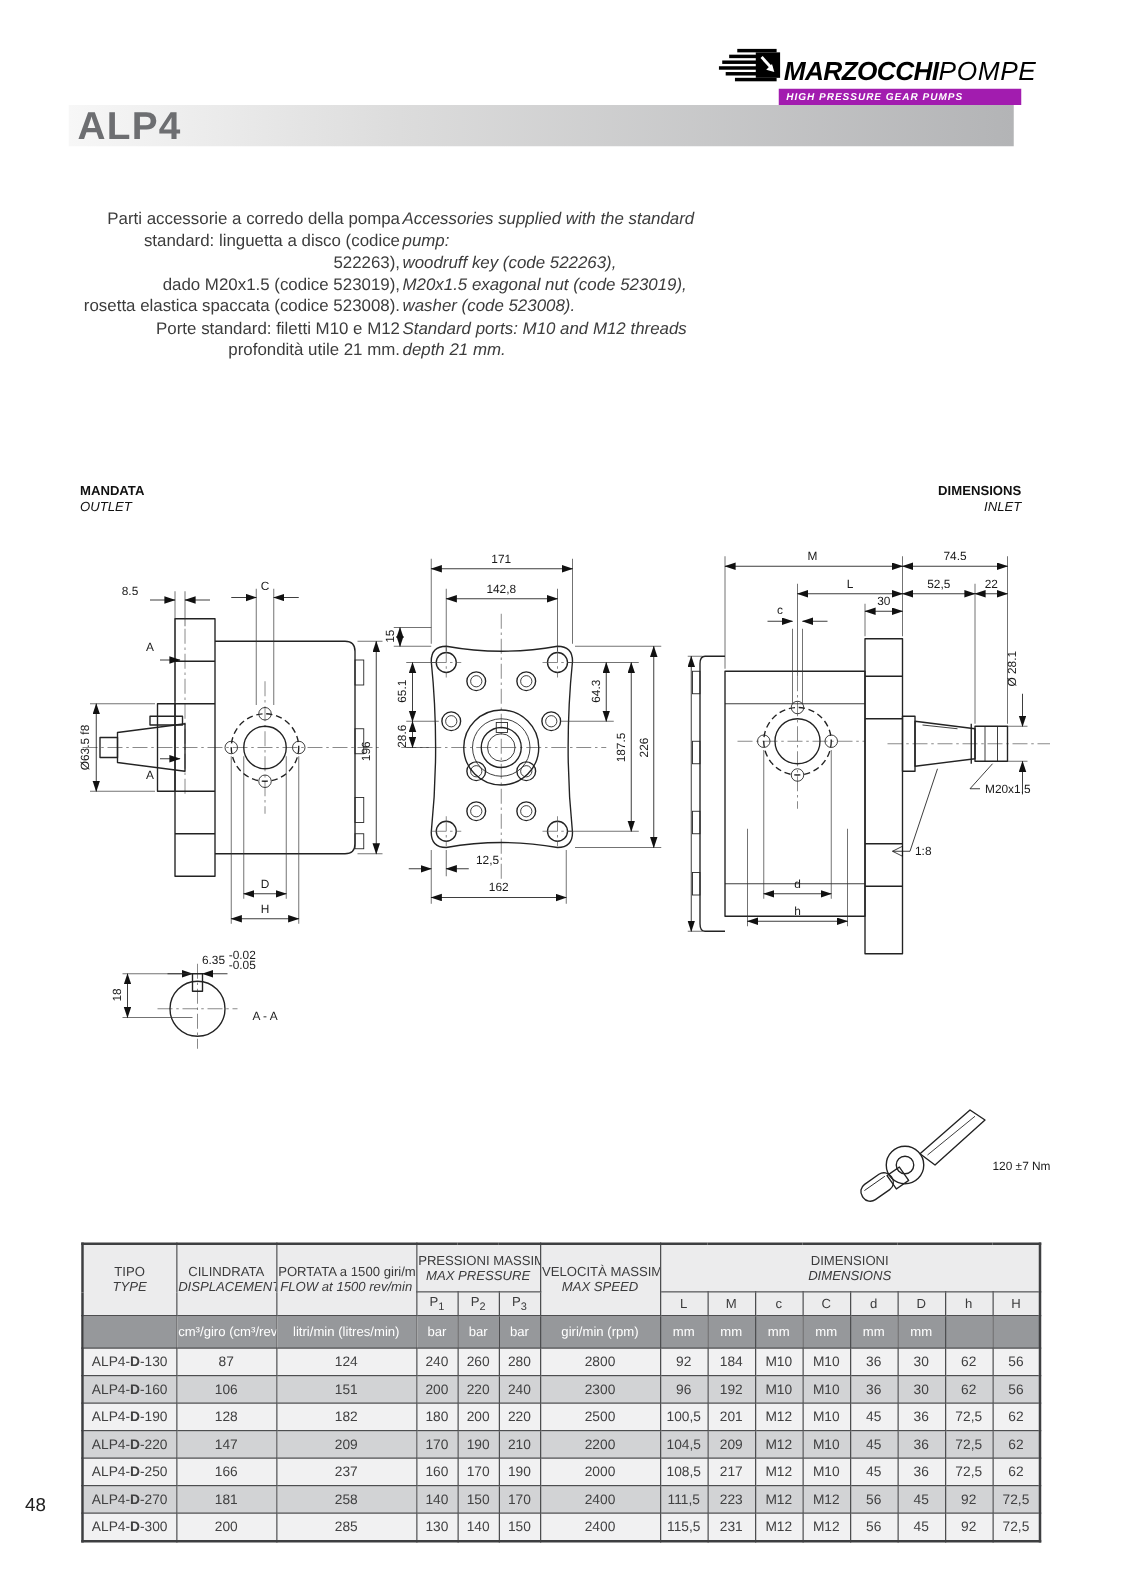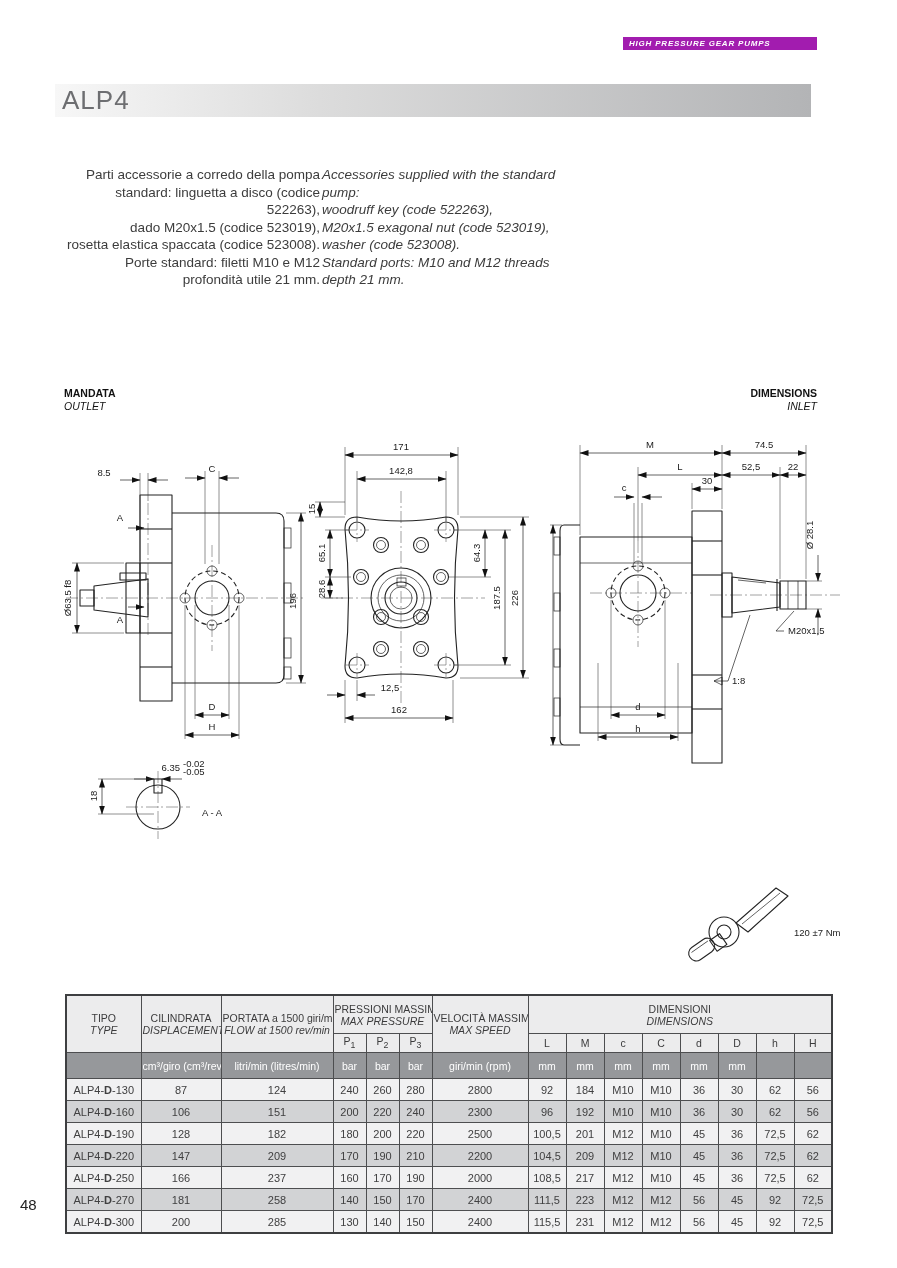--- a/index.html
+++ b/index.html
@@ -16,21 +16,21 @@
   .logo-text{font-style:italic;font-size:21px;line-height:24px;white-space:nowrap;color:#000;}
   .logo-text .bold{font-weight:700;letter-spacing:-0.5px;}
   .logo-text .light{font-weight:400;letter-spacing:0.5px;}
   .logo-bar{margin-left:48px;margin-top:1px;height:13px;background:#a21caf;color:#fff;
     font-size:8px;font-weight:700;font-style:italic;letter-spacing:0.8px;
     line-height:13px;padding-left:6px;}
 
   
   .title-bar{top:84px;left:55px;width:756px;height:33px;
     background:linear-gradient(to right,#f7f7f7 0%,#dcdcdc 35%,#b3b4b6 100%);}
-  .title-bar span{font-size:26px;font-weight:400;color:#6d6e71;letter-spacing:1px;
+  .title-bar span{font-size:31px;font-weight:700;color:#6d6e71;letter-spacing:1px;
     line-height:33px;padding-left:7px;}
 
   
   .par{font-size:13.5px;line-height:17.5px;color:#3c3c3c;white-space:pre-line;}
   .par-it{top:166px;left:64px;width:256px;text-align:right;}
   .par-en{top:166px;left:322px;width:250px;font-style:italic;}
 
   
   .port-label{font-size:10.5px;line-height:13px;color:#111;}
   .port-label .it{font-weight:700;}
@@ -73,20 +73,36 @@
     <marker id="arr" markerWidth="10" markerHeight="8" refX="8.5" refY="3" orient="auto-start-reverse" markerUnits="userSpaceOnUse">
       <path d="M0,0 L9,3 L0,6 Z" fill="#111"></path>
     </marker>
     <pattern id="hatch" patternUnits="userSpaceOnUse" width="7" height="7" patternTransform="rotate(45)">
       <line x1="0" y1="0" x2="0" y2="7" stroke="#555" stroke-width="1"></line>
     </pattern>
   </defs>
 </svg>
 
 <div class="abs logo">
+  <div class="logo-row">
+    <svg class="logo-icon" viewBox="0 0 54 36">
+      <rect x="16" y="3" width="34" height="3" fill="#000"></rect>
+      <rect x="9" y="8" width="41" height="3" fill="#000"></rect>
+      <rect x="3" y="13" width="47" height="3" fill="#000"></rect>
+      <rect x="0" y="18" width="50" height="3" fill="#000"></rect>
+      <rect x="6" y="23" width="44" height="3" fill="#000"></rect>
+      <rect x="14" y="28" width="36" height="3" fill="#000"></rect>
+      <rect x="32" y="6" width="21" height="22" fill="#000"></rect>
+      <polyline points="37,10 46,20" stroke="#fff" stroke-width="2.5" fill="none"></polyline>
+      <polygon points="48,23 41,21 46,16" fill="#fff"></polygon>
+    </svg>
+    <div class="logo-text">
+      <span class="bold">MARZOCCHI</span><span class="light">POMPE</span>
+    </div>
+  </div>
   <div class="logo-bar">HIGH PRESSURE GEAR PUMPS</div>
 </div>
 
 <div class="abs title-bar">
   <span>ALP4</span>
 </div>
 
 <div class="abs par par-it">Parti accessorie a corredo della pompa
 standard: linguetta a disco (codice 522263),
 dado M20x1.5 (codice 523019),

